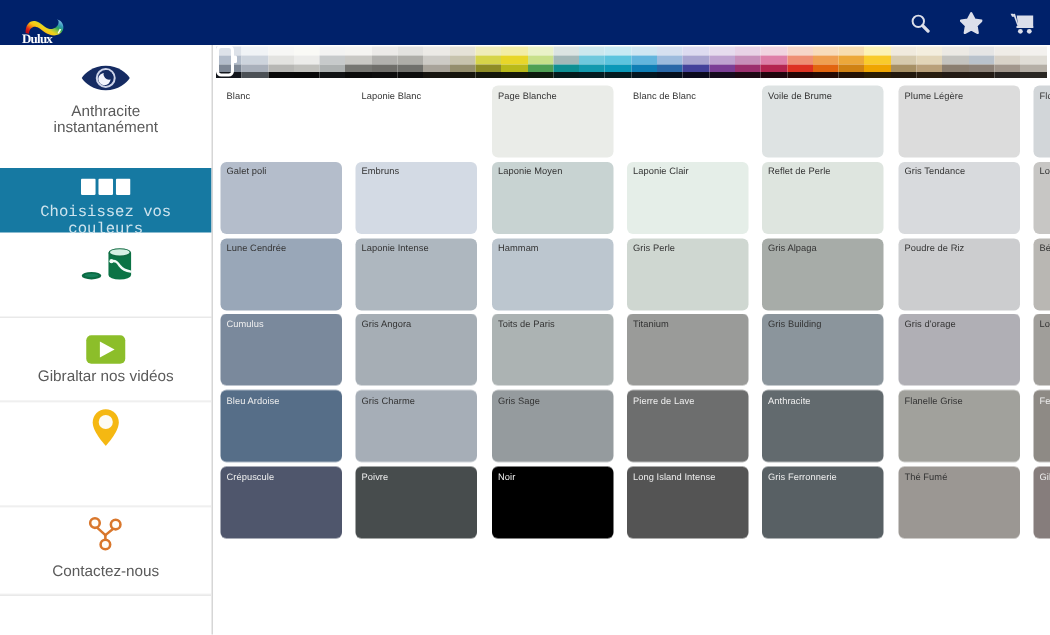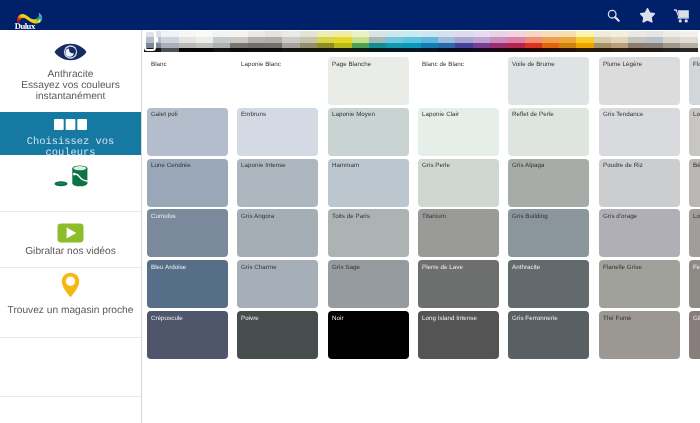--- a/index.html
+++ b/index.html
@@ -118,21 +118,20 @@
               <circle cx="33" cy="18" r="10.6"></circle>
             </clipPath>
    <g clip-path="url(#eyeclip)">
      <circle cx="31.2" cy="19.4" r="8.2" fill="#f3f5fd"></circle>
      <circle cx="37.4" cy="13.0" r="7.3" fill="#152b62"></circle>
    </g>
  </svg>
         </span>
         <div class="lbl" style="top: 39px;">
           <div>Anthracite</div>
-          <div>Essayez vos couleurs</div>
           <div>instantanément</div>
         </div>
       </div>
       <div class="sitem active" style="top: 82px; height: 43px;">
         <span class="ico" style="top: 7px;">
           <svg width="33" height="11" viewBox="0 0 66 22">
    <rect x="0" y="0" width="19.4" height="22" rx="1.8" fill="#ffffff"></rect>
    <rect x="23.3" y="0" width="19.4" height="22" rx="1.8" fill="#ffffff"></rect>
    <rect x="46.6" y="0" width="19.4" height="22" rx="1.8" fill="#ffffff"></rect>
  </svg>
@@ -166,21 +165,34 @@
         </div>
       </div>
       <div class="sitem" style="top: 237px; height: 70px;">
         <span class="ico" style="top: 5px;">
           <svg width="19" height="26" viewBox="0 0 19 26">
    <path d="M9.5 0.8 C4.7 0.8 0.8 4.7 0.8 9.5 C0.8 16.2 9.5 25.2 9.5 25.2 C9.5 25.2 18.2 16.2 18.2 9.5 C18.2 4.7 14.3 0.8 9.5 0.8 Z" fill="#f5b812"></path>
    <circle cx="9.5" cy="9.3" r="4.7" fill="#fdfbf4"></circle>
  </svg>
         </span>
         <div class="lbl" style="top: 38px;">
-          <div>Trouvez un magasin proche</div>
+        </div>
+      </div>
+      <div class="sitem" style="top: 307px; height: 59px;">
+        <span class="ico" style="top: 6px;">
+          <svg width="23" height="25" viewBox="0 0 46 50" fill="none" stroke="#d9772c" stroke-width="3.4">
+   <path d="M11.5 17.5 L22.5 27.5 L33.4 18.6" stroke-linecap="round" stroke-linejoin="round"></path>
+   <path d="M22.5 27.5 L22.5 34.5" stroke-linecap="round"></path>
+   <circle cx="8.6" cy="11.4" r="6.4" fill="#fffdf8"></circle>
+   <circle cx="36.2" cy="13.4" r="6.4" fill="#fffdf8"></circle>
+   <circle cx="22.5" cy="40" r="6.4" fill="#fffdf8"></circle>
+ </svg>
+        </span>
+        <div class="lbl" style="top: 39px;">
+          <div>Contactez-nous</div>
         </div>
       </div>
       <div class="sdiv" style="top: 181px;"></div>
       <div class="sdiv" style="top: 237px;"></div>
       <div class="sdiv" style="top: 307px;"></div>
       <div class="sdiv" style="top: 366px;"></div>
     </div>
 
   <div class="main">
     <div class="strip" id="strip">

